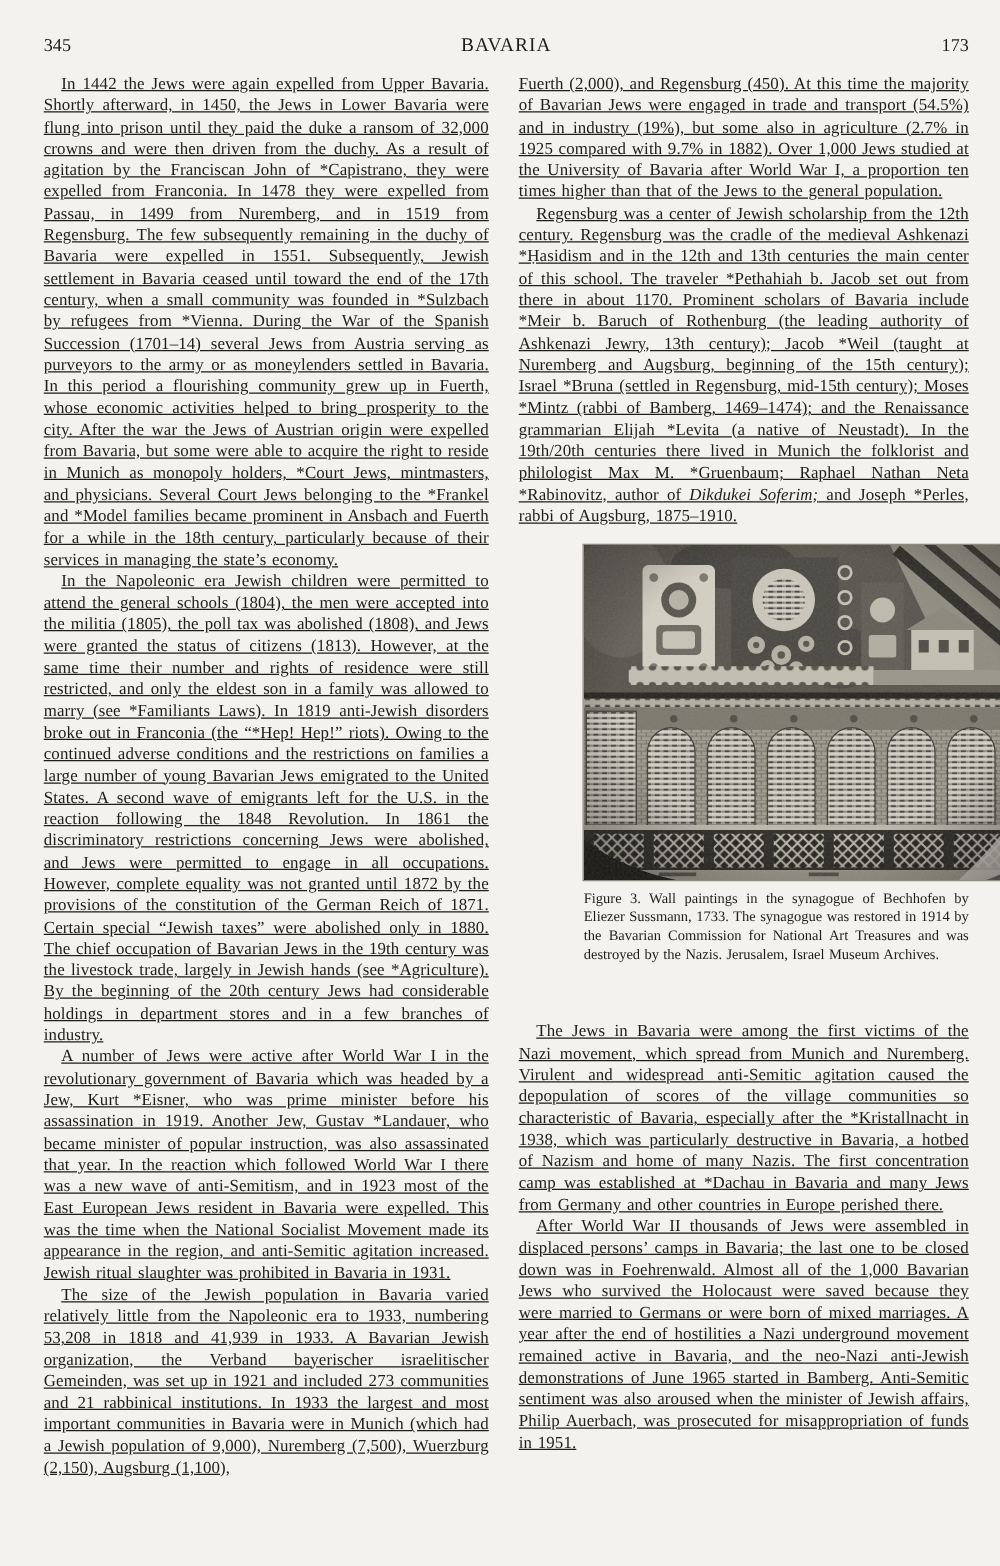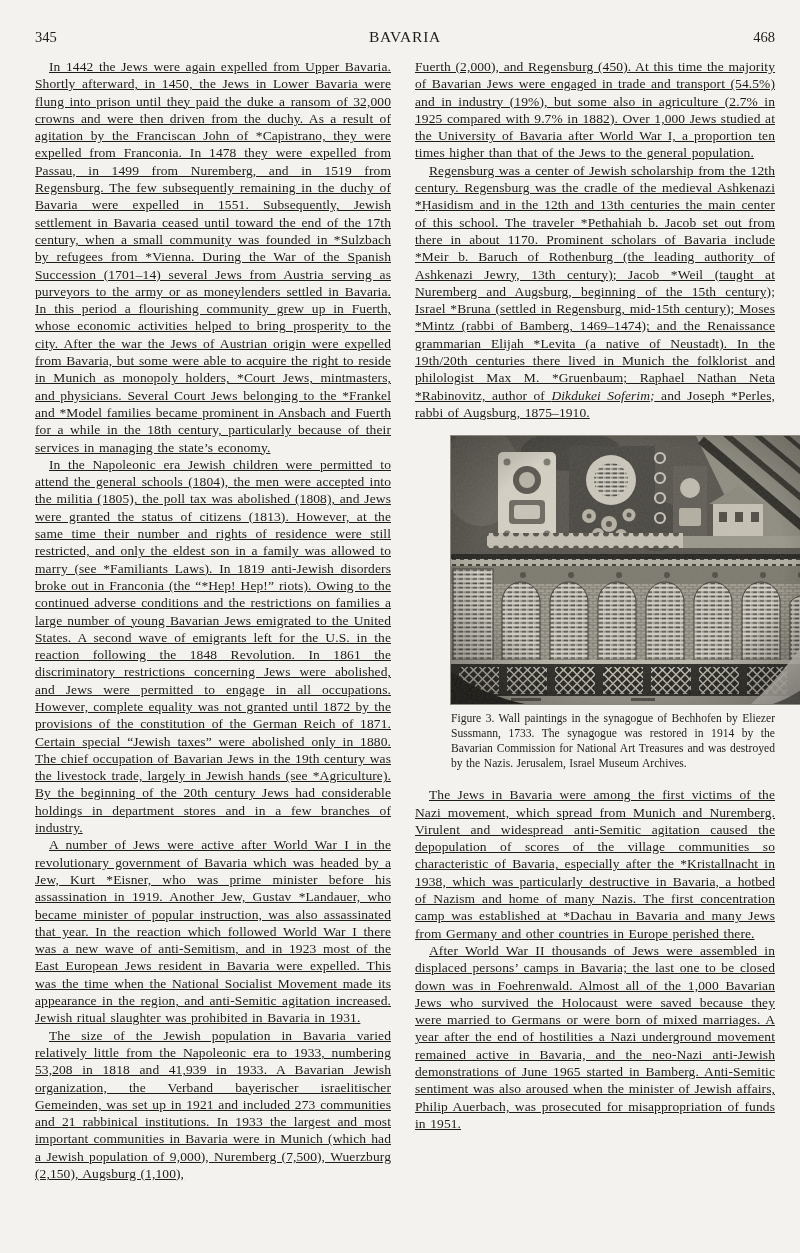--- a/index.html
+++ b/index.html
@@ -41,47 +41,47 @@
     font-size: 13.5px;
     line-height: 17.3px;
     text-align: justify;
     letter-spacing: 0.1px;
     word-spacing: 1px;
     text-decoration: underline;
   }
   .para.indent { text-indent: 14px; }
   .para i { font-style: italic; }
   figure.photo-figure {
-    margin: 15px 0 0 0;
+    margin: 15px 0 0 16px;
     padding-left: 36px;
   }
   .photo-frame {
     width: 358px; height: 268px;
     background: #6e6c64;
     outline: 1px solid #8c897f;
   }
   .photo-frame svg { display: block; width: 358px; height: 268px; }
   figcaption.figure-caption {
     margin-top: 7px;
     font-size: 11.6px;
     line-height: 15px;
     text-align: justify;
     word-spacing: 0.6px;
   }
-  .after-figure { margin-top: 15px; }
+  .after-figure { margin-top: 45px; }
 </style>
 </head>
 <body>
 
 <div class="page">
 
   <header class="page-header">
     <span class="pagenum">345</span>
     <h1 class="page-title">BAVARIA</h1>
-    <span class="pagenum right">468</span>
+    <span class="pagenum right">173</span>
   </header>
 
   <main class="columns">
 
     <section class="col">
         <p class="para indent"><span>In 1442 the Jews were again expelled from Upper Bavaria. Shortly afterward, in 1450, the Jews in Lower Bavaria were flung into prison until they paid the duke a ransom of 32,000 crowns and were then driven from the duchy. As a result of agitation by the Franciscan John of *Capistrano, they were expelled from Franconia. In 1478 they were expelled from Passau, in 1499 from Nuremberg, and in 1519 from Regensburg. The few subsequently remaining in the duchy of Bavaria were expelled in 1551. Subsequently, Jewish settlement in Bavaria ceased until toward the end of the 17th century, when a small community was founded in *Sulzbach by refugees from *Vienna. During the War of the Spanish Succession (1701–14) several Jews from Austria serving as purveyors to the army or as moneylenders settled in Bavaria. In this period a flourishing community grew up in Fuerth, whose economic activities helped to bring prosperity to the city. After the war the Jews of Austrian origin were expelled from Bavaria, but some were able to acquire the right to reside in Munich as monopoly holders, *Court Jews, mintmasters, and physicians. Several Court Jews belonging to the *Frankel and *Model families became prominent in Ansbach and Fuerth for a while in the 18th century, particularly because of their services in managing the state’s economy.</span></p>
         <p class="para indent"><span>In the Napoleonic era Jewish children were permitted to attend the general schools (1804), the men were accepted into the militia (1805), the poll tax was abolished (1808), and Jews were granted the status of citizens (1813). However, at the same time their number and rights of residence were still restricted, and only the eldest son in a family was allowed to marry (see *Familiants Laws). In 1819 anti-Jewish disorders broke out in Franconia (the “*Hep! Hep!” riots). Owing to the continued adverse conditions and the restrictions on families a large number of young Bavarian Jews emigrated to the United States. A second wave of emigrants left for the U.S. in the reaction following the 1848 Revolution. In 1861 the discriminatory restrictions concerning Jews were abolished, and Jews were permitted to engage in all occupations. However, complete equality was not granted until 1872 by the provisions of the constitution of the German Reich of 1871. Certain special “Jewish taxes” were abolished only in 1880. The chief occupation of Bavarian Jews in the 19th century was the livestock trade, largely in Jewish hands (see *Agriculture). By the beginning of the 20th century Jews had considerable holdings in department stores and in a few branches of industry.</span></p>
         <p class="para indent"><span>A number of Jews were active after World War I in the revolutionary government of Bavaria which was headed by a Jew, Kurt *Eisner, who was prime minister before his assassination in 1919. Another Jew, Gustav *Landauer, who became minister of popular instruction, was also assassinated that year. In the reaction which followed World War I there was a new wave of anti-Semitism, and in 1923 most of the East European Jews resident in Bavaria were expelled. This was the time when the National Socialist Movement made its appearance in the region, and anti-Semitic agitation increased. Jewish ritual slaughter was prohibited in Bavaria in 1931.</span></p>
         <p class="para indent"><span>The size of the Jewish population in Bavaria varied relatively little from the Napoleonic era to 1933, numbering 53,208 in 1818 and 41,939 in 1933. A Bavarian Jewish organization, the Verband bayerischer israelitischer Gemeinden, was set up in 1921 and included 273 communities and 21 rabbinical institutions. In 1933 the largest and most important communities in Bavaria were in Munich (which had a Jewish population of 9,000), Nuremberg (7,500), Wuerzburg (2,150), Augsburg (1,100),</span></p>
       </section>

